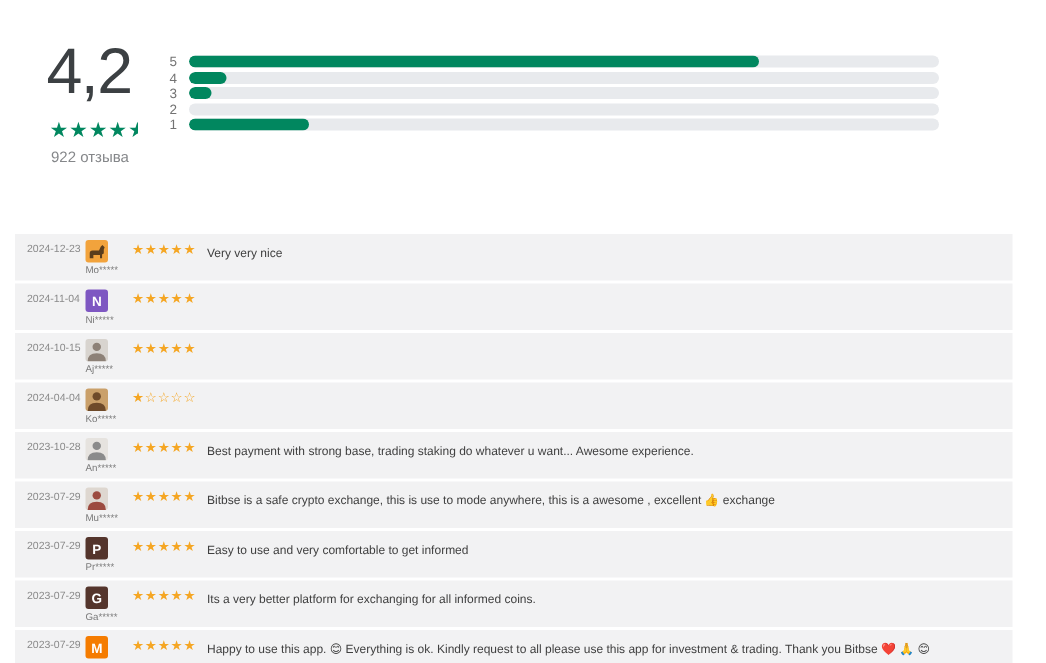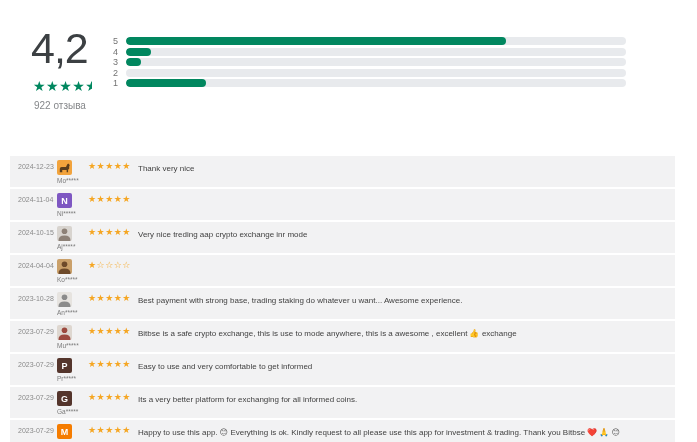--- a/index.html
+++ b/index.html
@@ -104,21 +104,21 @@
     <div class="review-date">2024-12-23</div>
     <div class="avatar-wrap">
       <div class="avatar" style="background: rgb(242, 163, 60);">
           <svg viewBox="0 0 16 16">
             <path d="M3,13 L3,9.2 Q3,7.4 5,7.4 L9.6,7.4 L10.8,4.8 L12,3.6 L13.6,5.2 L13,6.8 L13,9 Q13,10.2 11.8,10.2 L11.8,13 L10.3,13 L10.3,10.6 L5.6,10.6 L5.6,13 Z" fill="#5a3d1c"></path>
           </svg>
         </div>
       <div class="review-author">Mo*****</div>
     </div>
     <div class="review-stars">★★★★★</div>
-    <div class="review-text">Thank very nice</div>
+    <div class="review-text">Very very nice</div>
   </div>
 
   <div class="review-row">
     <div class="review-date">2024-11-04</div>
     <div class="avatar-wrap">
       <div class="avatar" style="background: rgb(126, 87, 194); color: rgb(255, 255, 255);">N</div>
       <div class="review-author">Ni*****</div>
     </div>
     <div class="review-stars">★★★★★</div>
   </div>
@@ -128,21 +128,20 @@
     <div class="avatar-wrap">
       <div class="avatar" style="background: rgb(216, 212, 207);">
           <svg viewBox="0 0 16 16">
             <circle cx="8" cy="5.6" r="3" fill="#8d8177"></circle>
             <path d="M1.5,16 Q1.5,10.2 8,10.2 Q14.5,10.2 14.5,16 Z" fill="#8d8177"></path>
           </svg>
         </div>
       <div class="review-author">Aj*****</div>
     </div>
     <div class="review-stars">★★★★★</div>
-    <div class="review-text">Very nice treding aap crypto exchange inr mode</div>
   </div>
 
   <div class="review-row">
     <div class="review-date">2024-04-04</div>
     <div class="avatar-wrap">
       <div class="avatar" style="background: rgb(202, 160, 106);">
           <svg viewBox="0 0 16 16">
             <circle cx="8" cy="5.6" r="3" fill="#6e4a2a"></circle>
             <path d="M1.5,16 Q1.5,10.2 8,10.2 Q14.5,10.2 14.5,16 Z" fill="#6e4a2a"></path>
           </svg>

